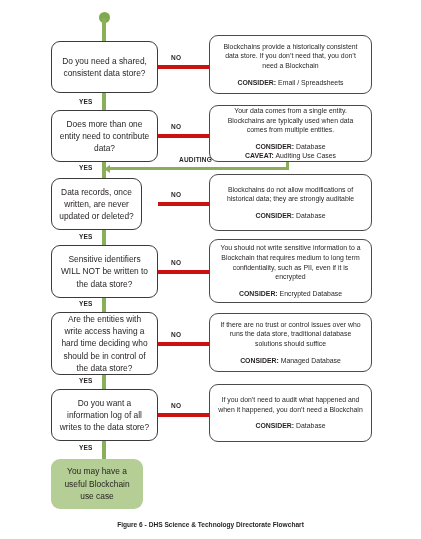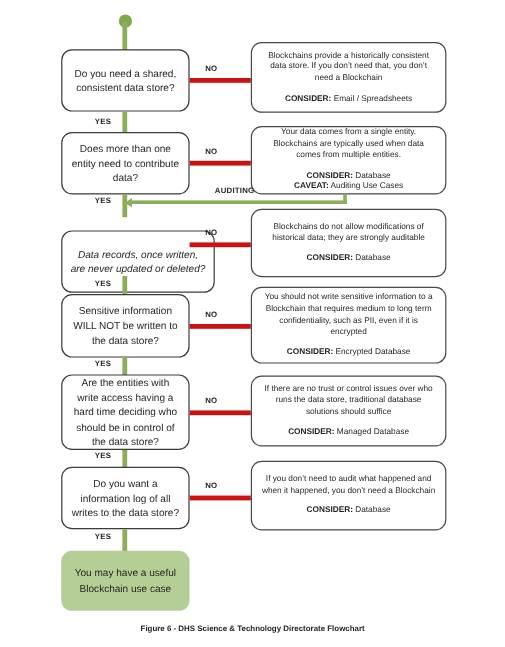--- a/index.html
+++ b/index.html
@@ -160,38 +160,38 @@
   </div>
 
   <div class="aud-v" style="left:286px;top:162px;height:8px;"></div>
   <div class="aud-h" style="left:110px;top:167px;width:179px;"></div>
   <div class="aud-head" style="left:104px;top:164.5px;"></div>
   <div class="lbl" style="left:179px;top:157px;">AUDITING</div>
 
   <div class="spine" style="left:102px;top:162px;height:19px;"></div>
   <div class="lbl" style="left:79px;top:165px;">YES</div>
 
-  <div class="qbox" style="left:51px;top:192px;width:128px;height:52px;font-style:italic;">
+  <div class="qbox" style="left:51px;top:178px;width:91px;height:52px;">
     <div class="qtext">Data records, once written, are never updated or deleted?</div>
   </div>
   <div class="no-line" style="left:158px;top:202px;width:51px;"></div>
   <div class="lbl" style="left:171px;top:192px;">NO</div>
   <div class="abox" style="left:209px;top:174px;width:163px;height:57px;">
     <div class="atext">Blockchains do not allow modifications of historical data; they are strongly auditable</div>
     <div class="consider">
       <span class="row"><span class="k">CONSIDER:</span>
       <span>Database</span></span>
     </div>
   </div>
 
   <div class="spine" style="left:102px;top:230px;height:18px;"></div>
   <div class="lbl" style="left:79px;top:234px;">YES</div>
 
   <div class="qbox" style="left:51px;top:245px;width:107px;height:53px;">
-    <div class="qtext">Sensitive information WILL NOT be written to the data store?</div>
+    <div class="qtext">Sensitive identifiers WILL NOT be written to the data store?</div>
   </div>
   <div class="no-line" style="left:158px;top:270px;width:51px;"></div>
   <div class="lbl" style="left:171px;top:260px;">NO</div>
   <div class="abox" style="left:209px;top:239px;width:163px;height:64px;">
     <div class="atext">You should not write sensitive information to a Blockchain that requires medium to long term confidentiality, such as PII, even if it is encrypted</div>
     <div class="consider">
       <span class="row"><span class="k">CONSIDER:</span>
       <span>Encrypted Database</span></span>
     </div>
   </div>
@@ -224,19 +224,19 @@
     <div class="atext">If you don’t need to audit what happened and when it happened, you don’t need a Blockchain</div>
     <div class="consider">
       <span class="row"><span class="k">CONSIDER:</span>
       <span>Database</span></span>
     </div>
   </div>
 
   <div class="spine" style="left:102px;top:441px;height:21px;"></div>
   <div class="lbl" style="left:79px;top:445px;">YES</div>
 
-  <div class="result" style="left:51px;top:459px;width:107px;height:50px;">
+  <div class="result" style="left:51px;top:459px;width:92px;height:50px;">
     <div class="rtext">You may have a useful Blockchain use case</div>
   </div>
 
   <div class="caption" style="top:521px;">Figure 6 - DHS Science &amp; Technology Directorate Flowchart</div>
 
 </div>
 
 </body></html>

